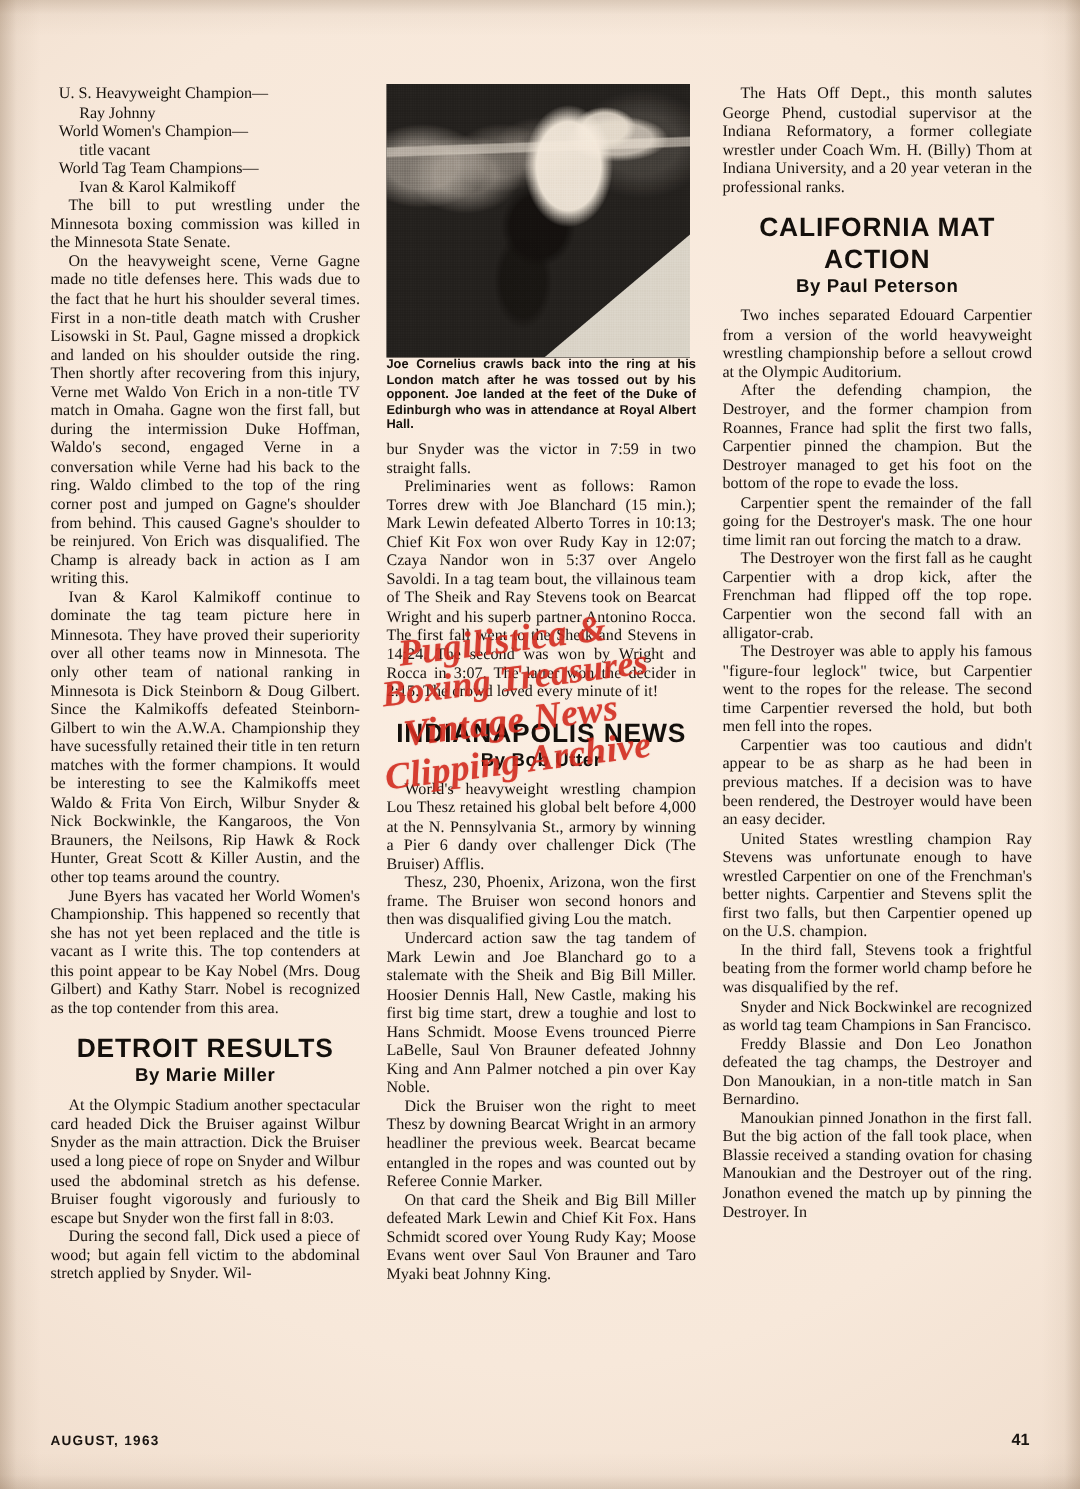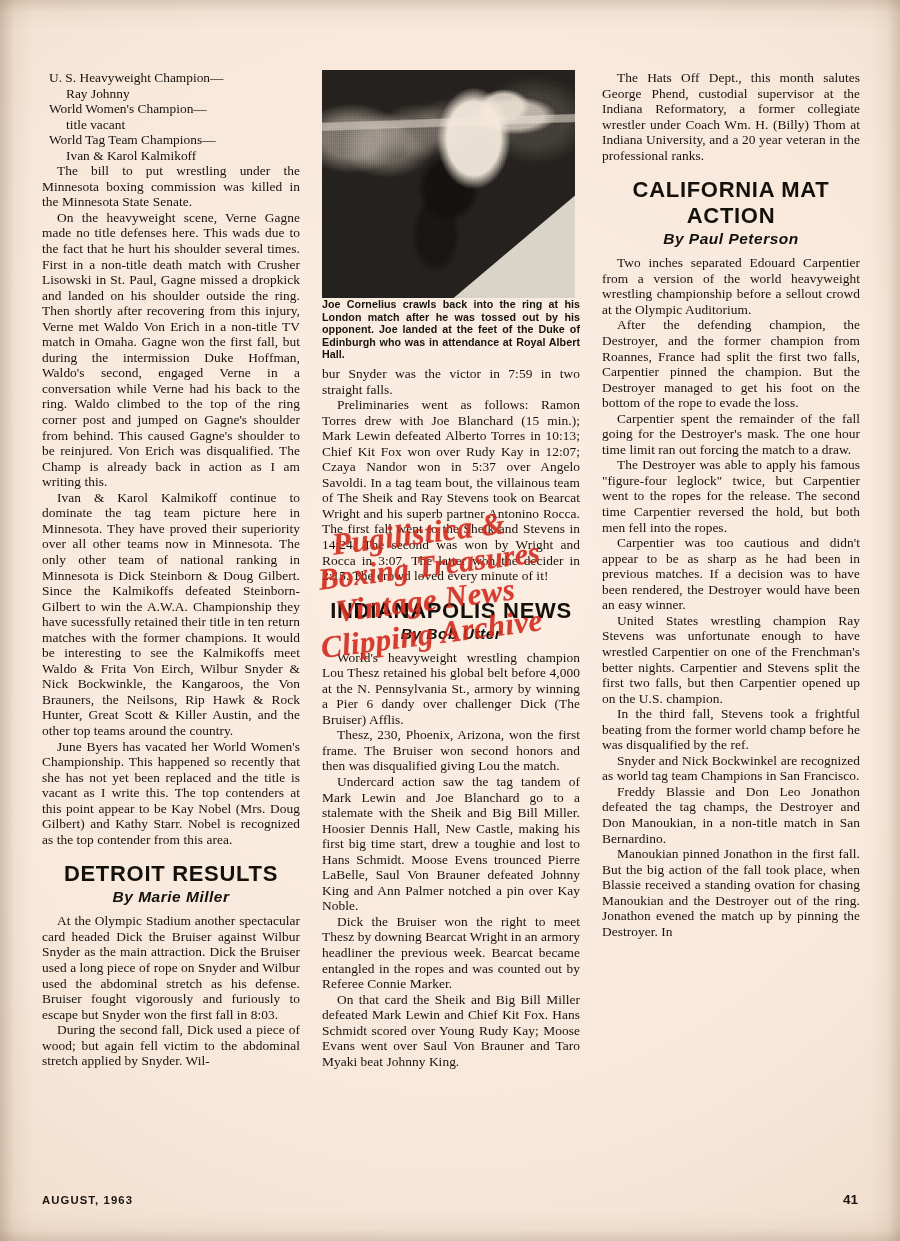--- a/index.html
+++ b/index.html
@@ -78,21 +78,20 @@
     font-size: 22px;
     letter-spacing: .7px;
     text-align: center;
     color: #14100c;
     margin: 14px 0 0 0;
     text-indent: 0;
   }
   .sec-by {
     font-family: "Liberation Sans", sans-serif;
     font-weight: bold;
-    font-style: italic;
     font-size: 15.5px;
     letter-spacing: .5px;
     text-align: center;
     color: #14100c;
     margin: 1px 0 7px 0;
     text-indent: 0;
   }
 
   
   .photo-wrap { margin: 0 0 5px 0; }
@@ -258,22 +257,23 @@
       <div class="col">
 
         <p class="p">The Hats Off Dept., this month salutes George Phend, custodial supervisor at the Indiana Reformatory, a former collegiate wrestler under Coach Wm. H. (Billy) Thom at Indiana University, and a 20 year veteran in the professional ranks.</p>
 
         <div class="sec-head">CALIFORNIA MAT ACTION</div>
         <div class="sec-by">By Paul Peterson</div>
 
         <p class="p">Two inches separated Edouard Carpentier from a version of the world heavyweight wrestling championship before a sellout crowd at the Olympic Auditorium.</p>
         <p class="p">After the defending champion, the Destroyer, and the former champion from Roannes, France had split the first two falls, Carpentier pinned the champion. But the Destroyer managed to get his foot on the bottom of the rope to evade the loss.</p>
         <p class="p">Carpentier spent the remainder of the fall going for the Destroyer's mask. The one hour time limit ran out forcing the match to a draw.</p>
+        <p class="p">The Destroyer won the first fall as he caught Carpentier with a drop kick, after the Frenchman had flipped off the top rope. Carpentier won the second fall with an alligator-crab.</p>
         <p class="p">The Destroyer was able to apply his famous "figure-four leglock" twice, but Carpentier went to the ropes for the release. The second time Carpentier reversed the hold, but both men fell into the ropes.</p>
-        <p class="p">Carpentier was too cautious and didn't appear to be as sharp as he had been in previous matches. If a decision was to have been rendered, the Destroyer would have been an easy winner.</p>
+        <p class="p">Carpentier was too cautious and didn't appear to be as sharp as he had been in previous matches. If a decision was to have been rendered, the Destroyer would have been an easy decider.</p>
         <p class="p">United States wrestling champion Ray Stevens was unfortunate enough to have wrestled Carpentier on one of the Frenchman's better nights. Carpentier and Stevens split the first two falls, but then Carpentier opened up on the U.S. champion.</p>
         <p class="p">In the third fall, Stevens took a frightful beating from the former world champ before he was disqualified by the ref.</p>
         <p class="p">Snyder and Nick Bockwinkel are recognized as world tag team Champions in San Francisco.</p>
         <p class="p">Freddy Blassie and Don Leo Jonathon defeated the tag champs, the Destroyer and Don Manoukian, in a non-title match in San Bernardino.</p>
         <p class="p">Manoukian pinned Jonathon in the first fall. But the big action of the fall took place, when Blassie received a standing ovation for chasing Manoukian and the Destroyer out of the ring. Jonathon evened the match up by pinning the Destroyer. In</p>
       </div>
 
     </div>
   </div>
 

